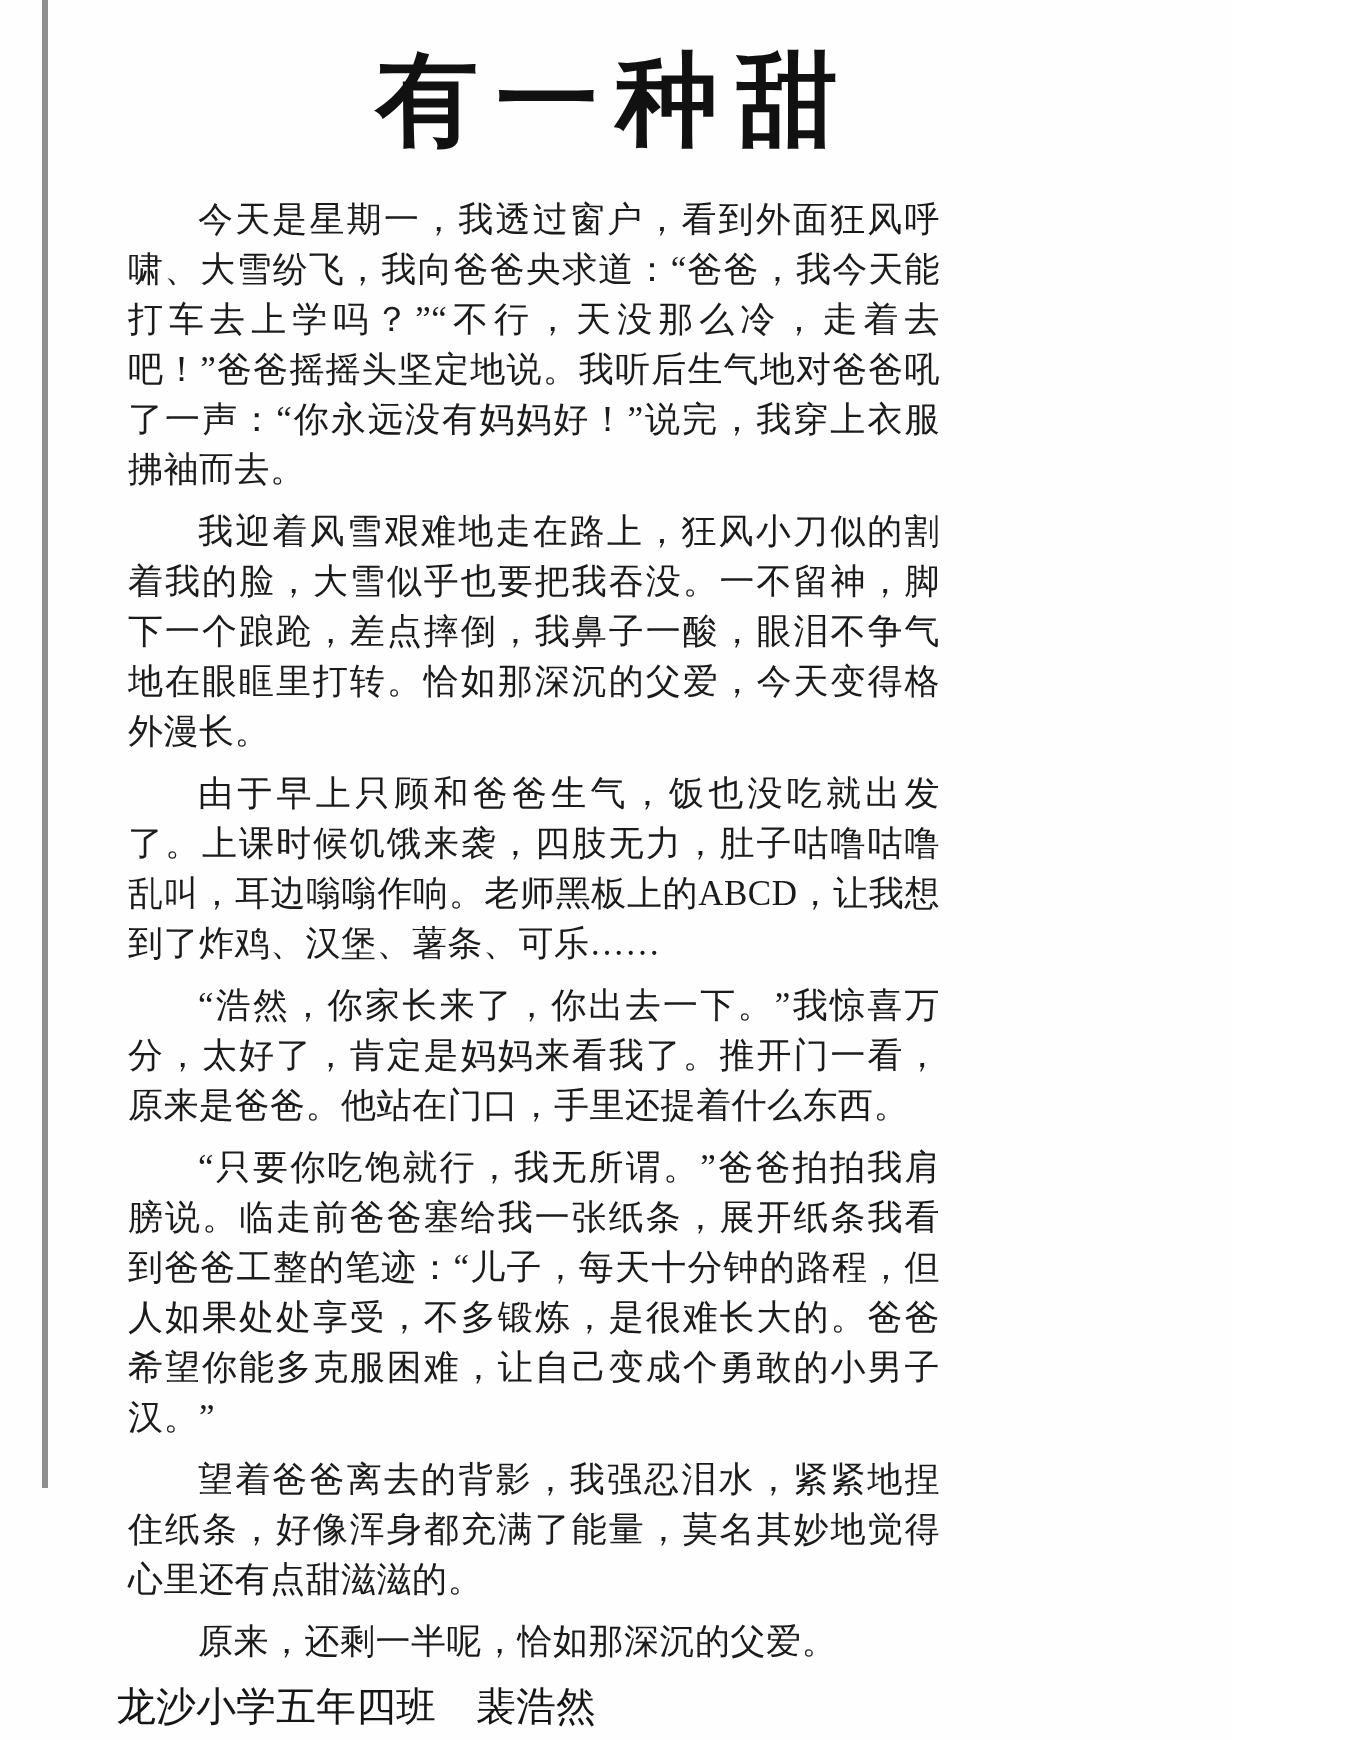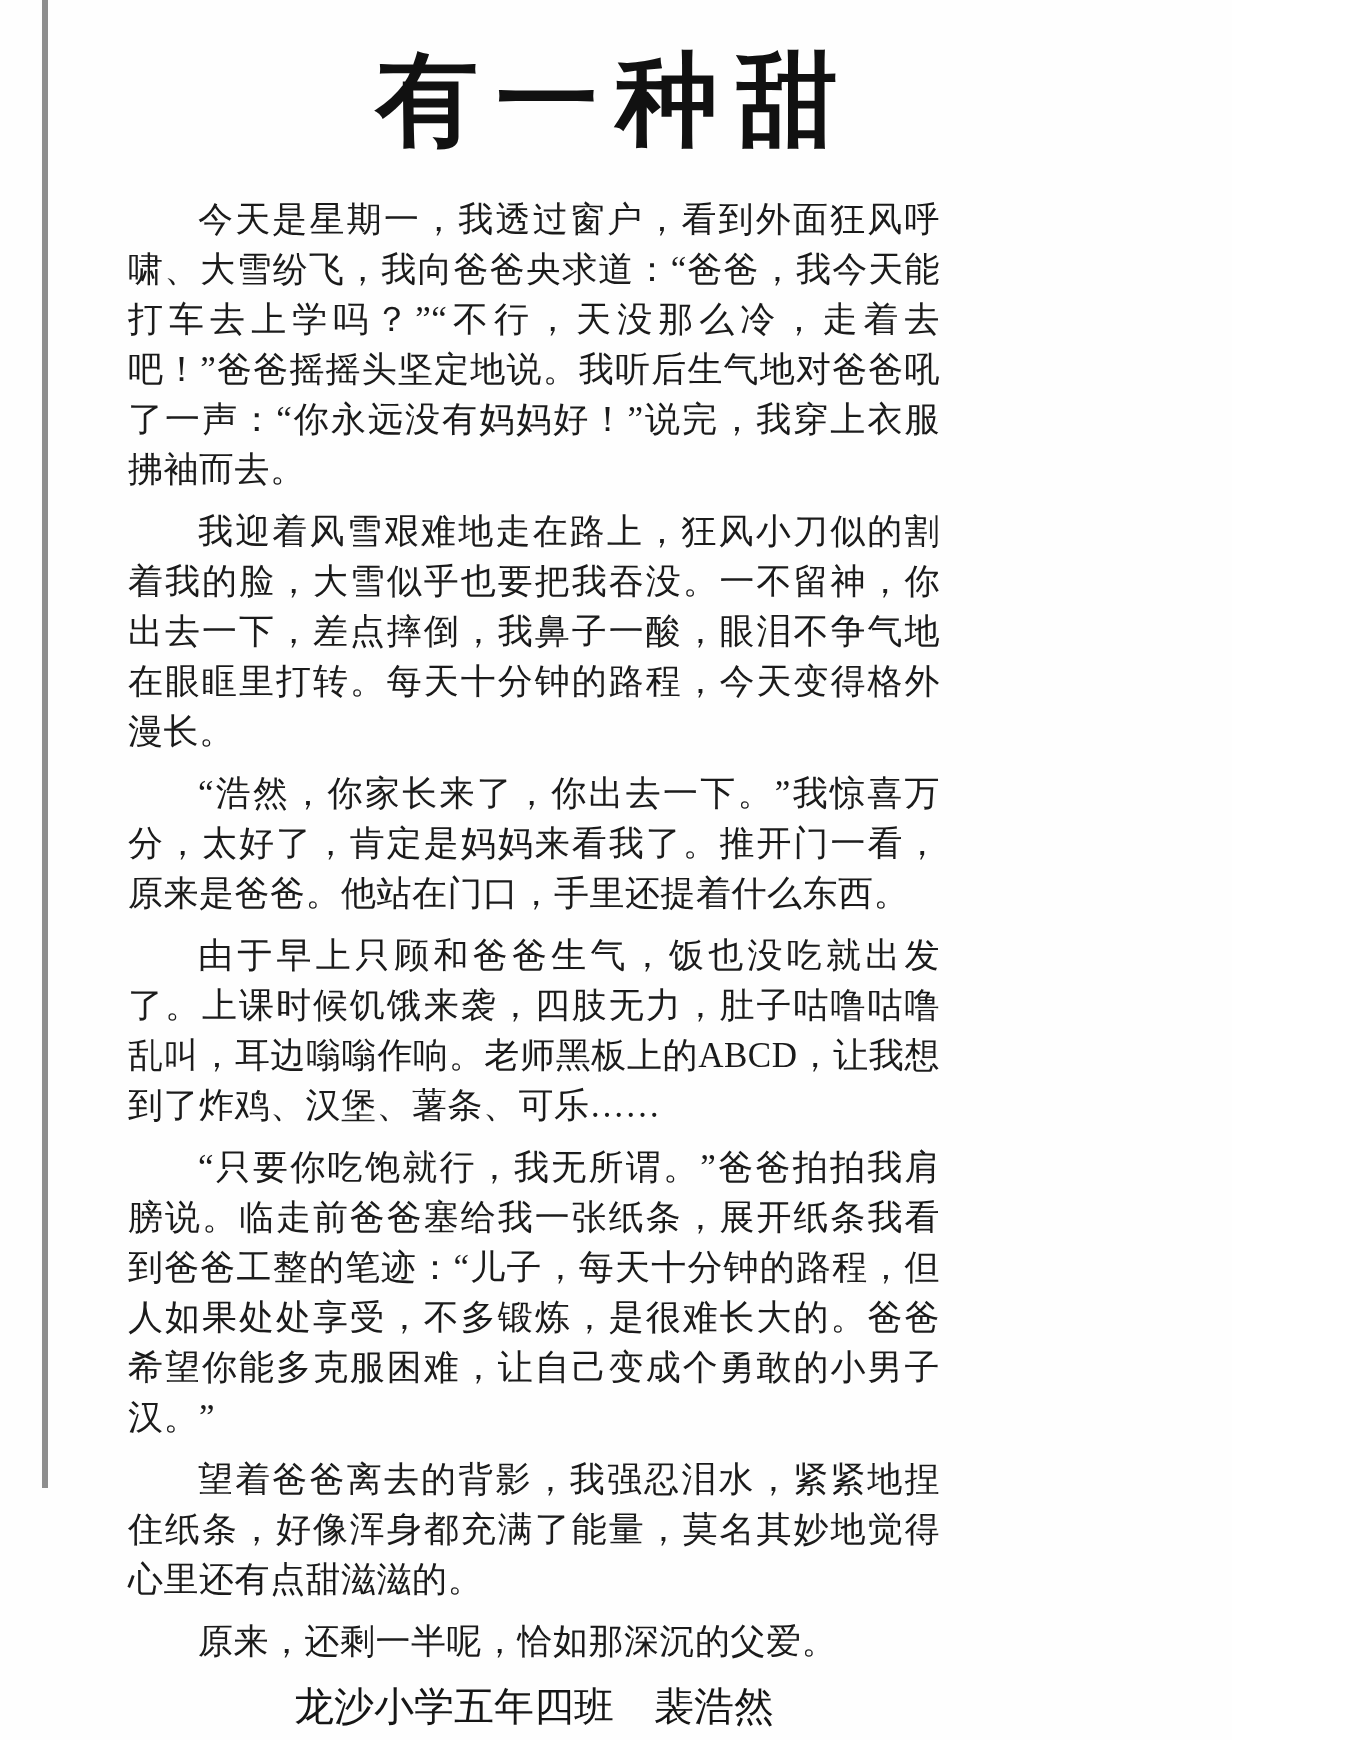--- a/index.html
+++ b/index.html
@@ -39,40 +39,40 @@
     line-height: 50px;
     text-align: justify;
     letter-spacing: 0.5px;
   }
   .essay-body p {
     margin: 12px;
     text-indent: 2em;
   }
   .signature {
     margin: 10px 280px 0 116px;
-    text-align: center;
+    text-align: left;
     font-size: 40px;
     line-height: 56px;
     color: #161616;
   }
 </style>
 </head>
 <body>
 
 <div class="page">
 
   <div class="left-rule"></div>
 
   <h1 class="title">有一种甜</h1>
 
   <div class="essay-body">
     <p>今天是星期一，我透过窗户，看到外面狂风呼啸、大雪纷飞，我向爸爸央求道：“爸爸，我今天能打车去上学吗？”“不行，天没那么冷，走着去吧！”爸爸摇摇头坚定地说。我听后生气地对爸爸吼了一声：“你永远没有妈妈好！”说完，我穿上衣服拂袖而去。</p>
-    <p>我迎着风雪艰难地走在路上，狂风小刀似的割着我的脸，大雪似乎也要把我吞没。一不留神，你出去一下，差点摔倒，我鼻子一酸，眼泪不争气地在眼眶里打转。每天十分钟的路程，今天变得格外漫长。</p>
+    <p>我迎着风雪艰难地走在路上，狂风小刀似的割着我的脸，大雪似乎也要把我吞没。一不留神，脚下一个踉跄，差点摔倒，我鼻子一酸，眼泪不争气地在眼眶里打转。恰如那深沉的父爱，今天变得格外漫长。</p>
+    <p>由于早上只顾和爸爸生气，饭也没吃就出发了。上课时候饥饿来袭，四肢无力，肚子咕噜咕噜乱叫，耳边嗡嗡作响。老师黑板上的ABCD，让我想到了炸鸡、汉堡、薯条、可乐……</p>
     <p>“浩然，你家长来了，你出去一下。”我惊喜万分，太好了，肯定是妈妈来看我了。推开门一看，原来是爸爸。他站在门口，手里还提着什么东西。</p>
-    <p>由于早上只顾和爸爸生气，饭也没吃就出发了。上课时候饥饿来袭，四肢无力，肚子咕噜咕噜乱叫，耳边嗡嗡作响。老师黑板上的ABCD，让我想到了炸鸡、汉堡、薯条、可乐……</p>
     <p>“只要你吃饱就行，我无所谓。”爸爸拍拍我肩膀说。临走前爸爸塞给我一张纸条，展开纸条我看到爸爸工整的笔迹：“儿子，每天十分钟的路程，但人如果处处享受，不多锻炼，是很难长大的。爸爸希望你能多克服困难，让自己变成个勇敢的小男子汉。”</p>
     <p>望着爸爸离去的背影，我强忍泪水，紧紧地捏住纸条，好像浑身都充满了能量，莫名其妙地觉得心里还有点甜滋滋的。</p>
     <p>原来，还剩一半呢，恰如那深沉的父爱。</p>
   </div>
 
   <div class="signature">龙沙小学五年四班　裴浩然</div>
 
 </div>
 
 </body></html>

